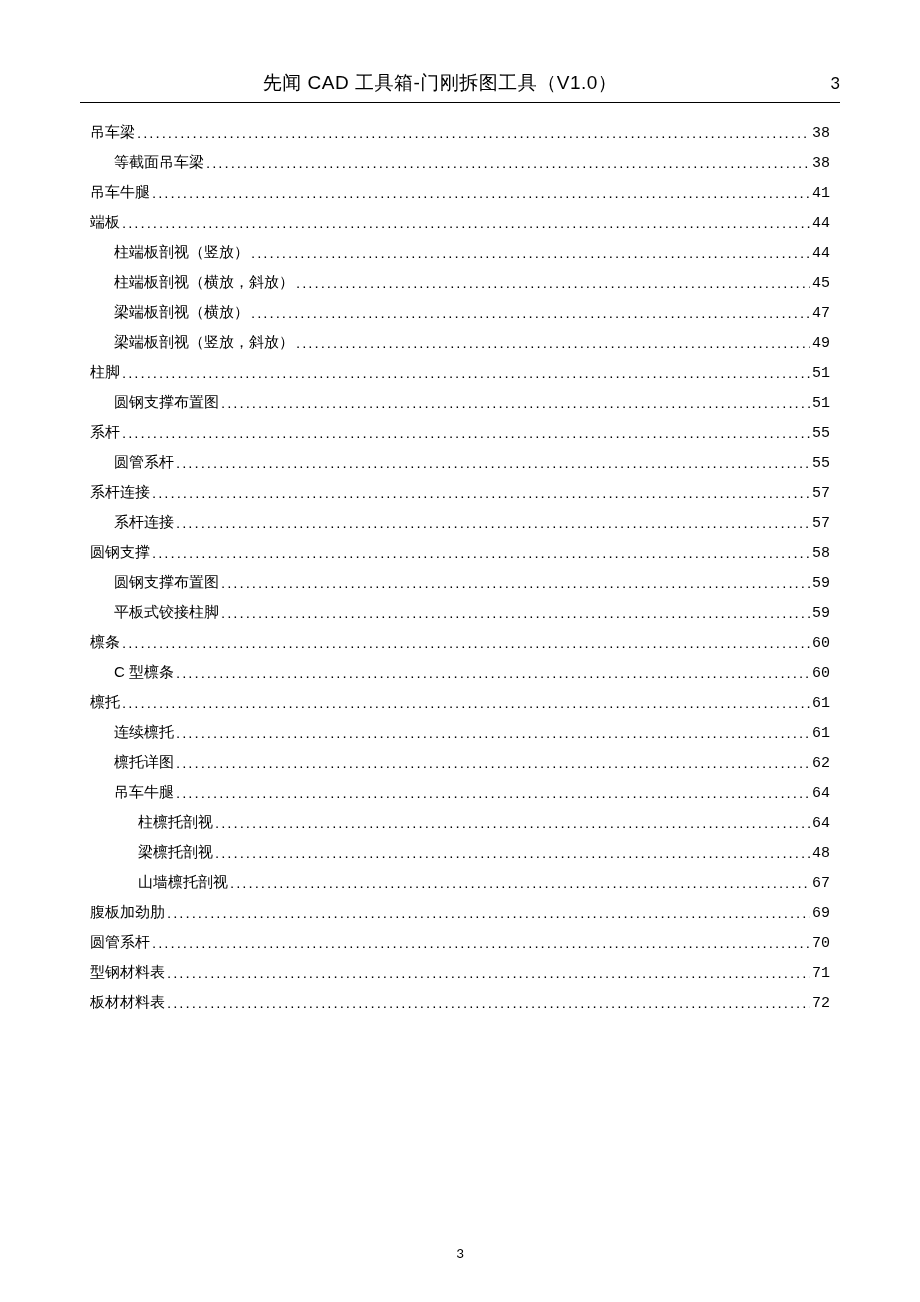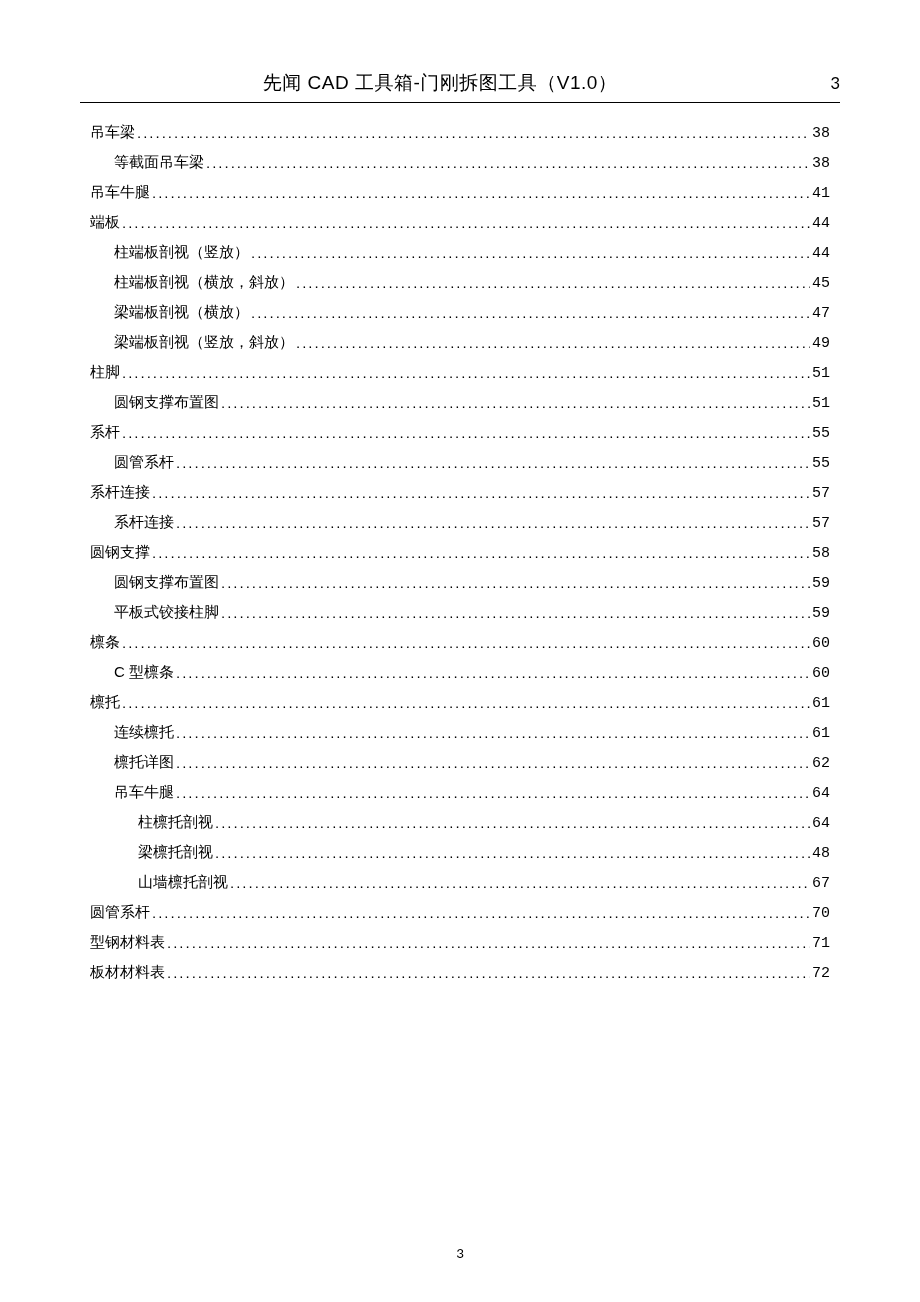--- a/index.html
+++ b/index.html
@@ -207,20 +207,25 @@
         <span class="toc-label">梁檩托剖视</span>
         <span class="toc-leader"></span>
         <span class="toc-page">48</span>
       </div>
       <div class="toc-row lvl-2">
         <span class="toc-label">山墙檩托剖视</span>
         <span class="toc-leader"></span>
         <span class="toc-page">67</span>
       </div>
       <div class="toc-row lvl-0">
+        <span class="toc-label">腹板加劲肋</span>
+        <span class="toc-leader"></span>
+        <span class="toc-page">69</span>
+      </div>
+      <div class="toc-row lvl-0">
         <span class="toc-label">圆管系杆</span>
         <span class="toc-leader"></span>
         <span class="toc-page">70</span>
       </div>
       <div class="toc-row lvl-0">
         <span class="toc-label">型钢材料表</span>
         <span class="toc-leader"></span>
         <span class="toc-page">71</span>
       </div>
       <div class="toc-row lvl-0">

